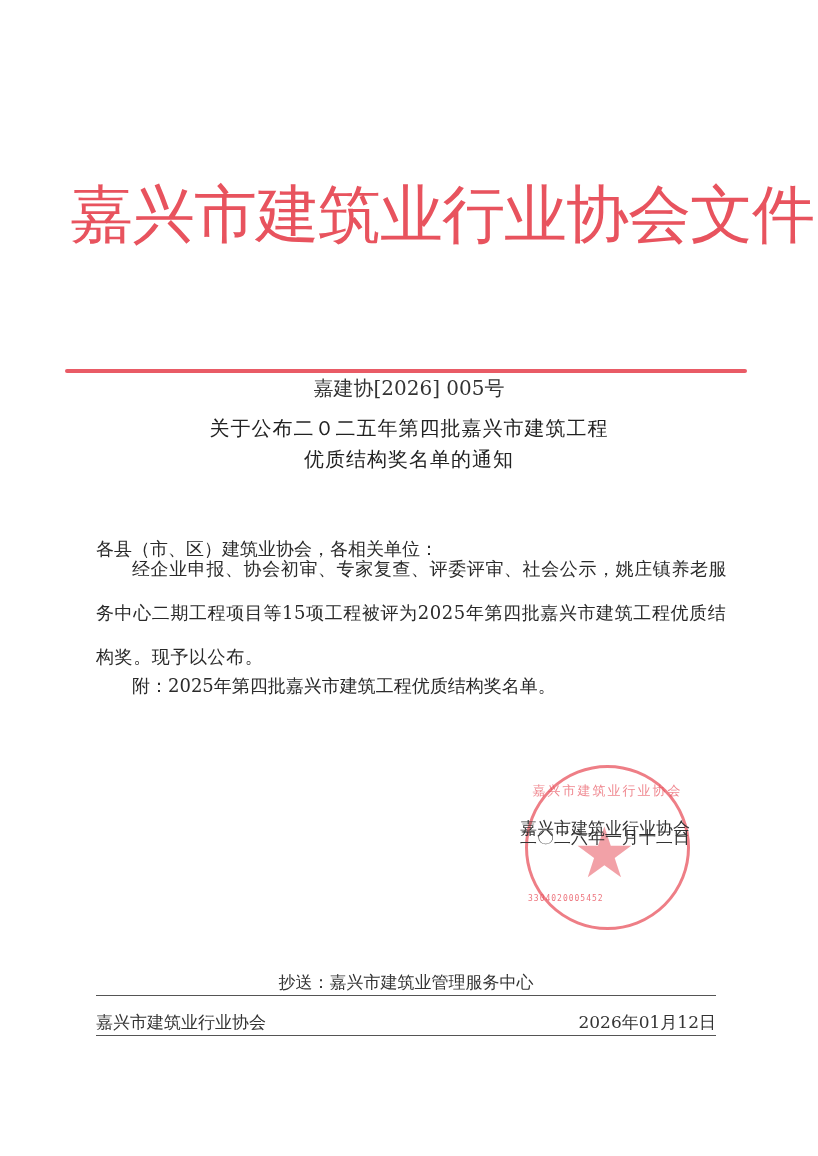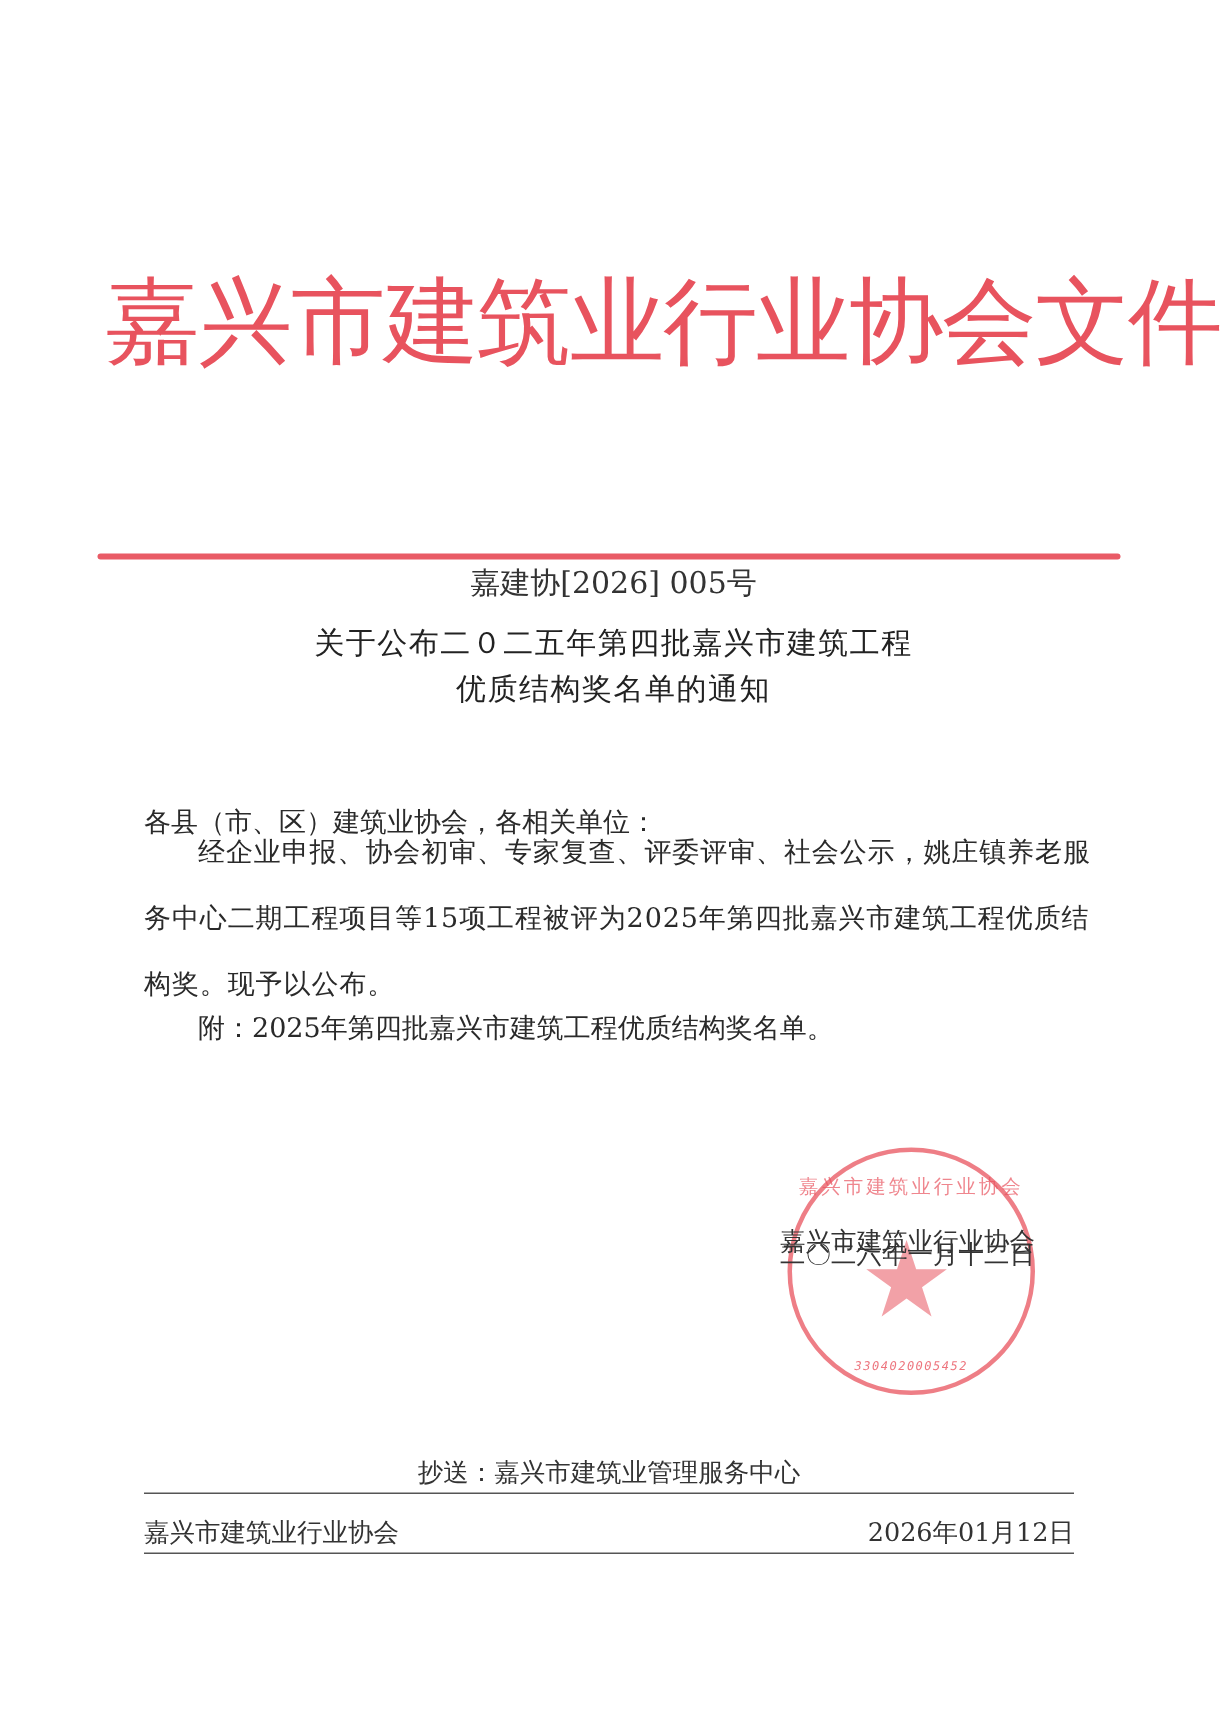--- a/index.html
+++ b/index.html
@@ -27,22 +27,22 @@
       border: 3px solid rgba(232,83,94,0.75); box-sizing: border-box;
     }
     .seal-star {
       position: absolute; left: 45px; top: 50px; font-size: 70px; line-height: 70px; color: rgba(232,83,94,0.55);
     }
     .seal-text {
       position: absolute; left: 0; top: 8px; width: 100%; text-align: center;
       font-size: 26px; color: rgba(232,83,94,0.7); letter-spacing: 2px;
     }
     .seal-num {
-      position: absolute; left: 0; bottom: 12px; width: 100%; text-align: center;
-      font-family: "DejaVu Sans Mono", monospace; font-size: 8px; color: rgba(232,83,94,0.8); letter-spacing: 1px; font-style: italic;
+      position: absolute; left: 0; bottom: 24px; width: 100%; text-align: left;
+      font-family: "DejaVu Sans Mono", monospace; font-size: 8px; color: rgba(232,83,94,0.8); letter-spacing: 1px;
     }
     .sign-org { left: 520px; top: 815px; font-size: 17px; line-height: 26px; color: #333; }
     .sign-date { left: 520px; top: 824px; font-size: 17px; line-height: 26px; color: #333; }
     .cc-row { left: 96px; width: 620px; font-size: 17px; line-height: 26px; color: #333; border-bottom: 1px solid #555; }
     .cc1 { top: 969px; text-align: center; }
     .cc2 { top: 1009px; display: flex; justify-content: space-between; }
   </style>
 </head>
 <body>
 

